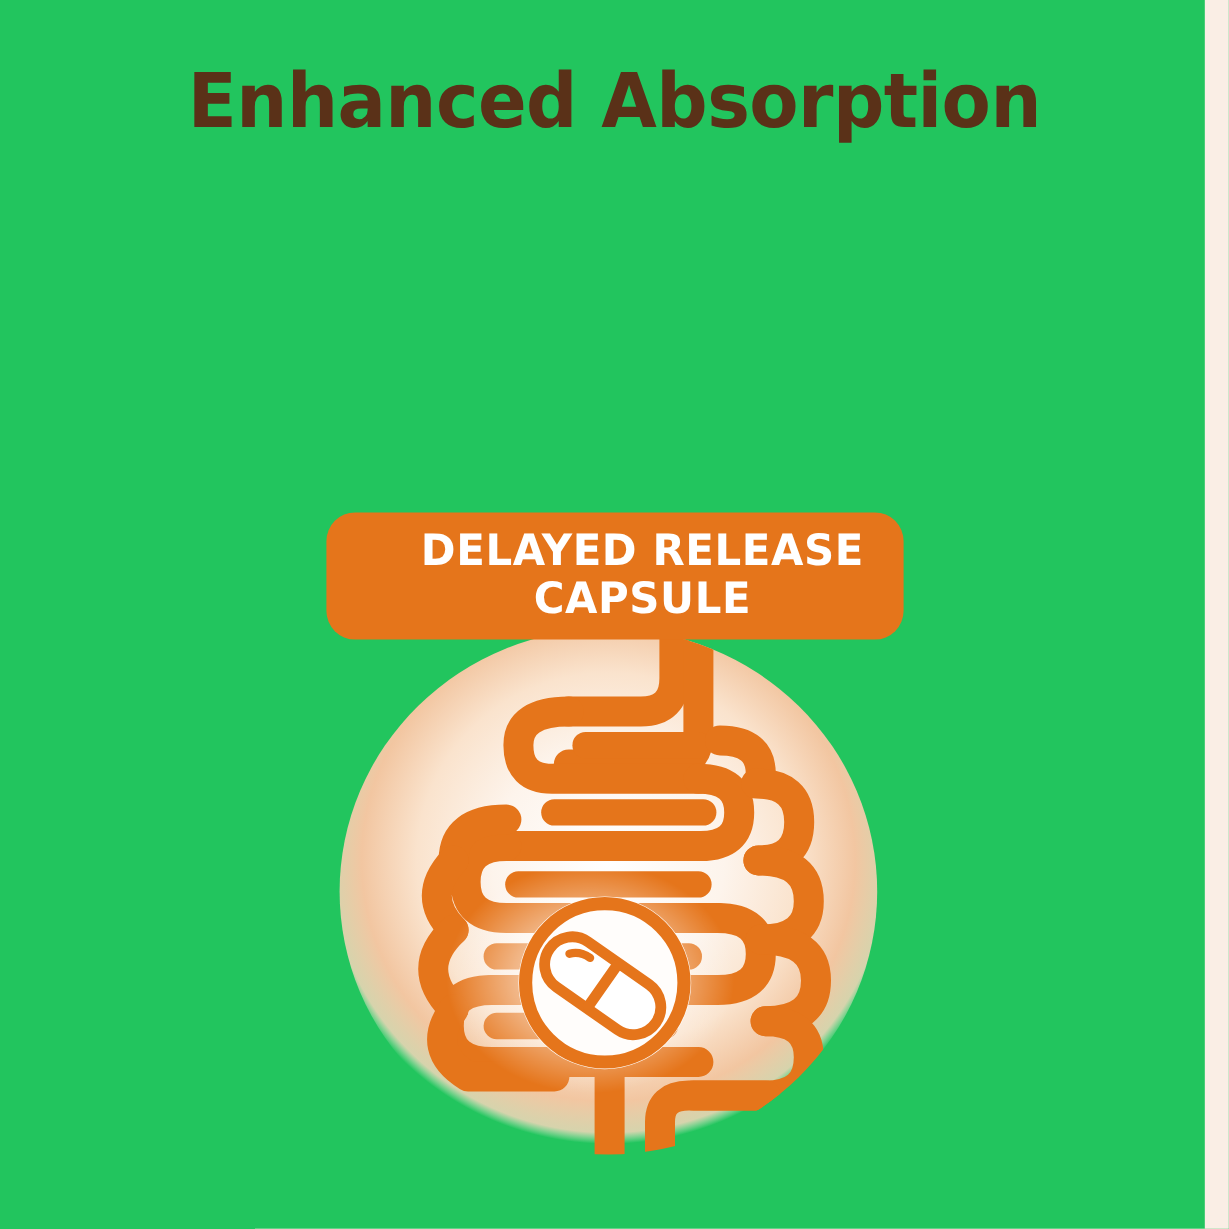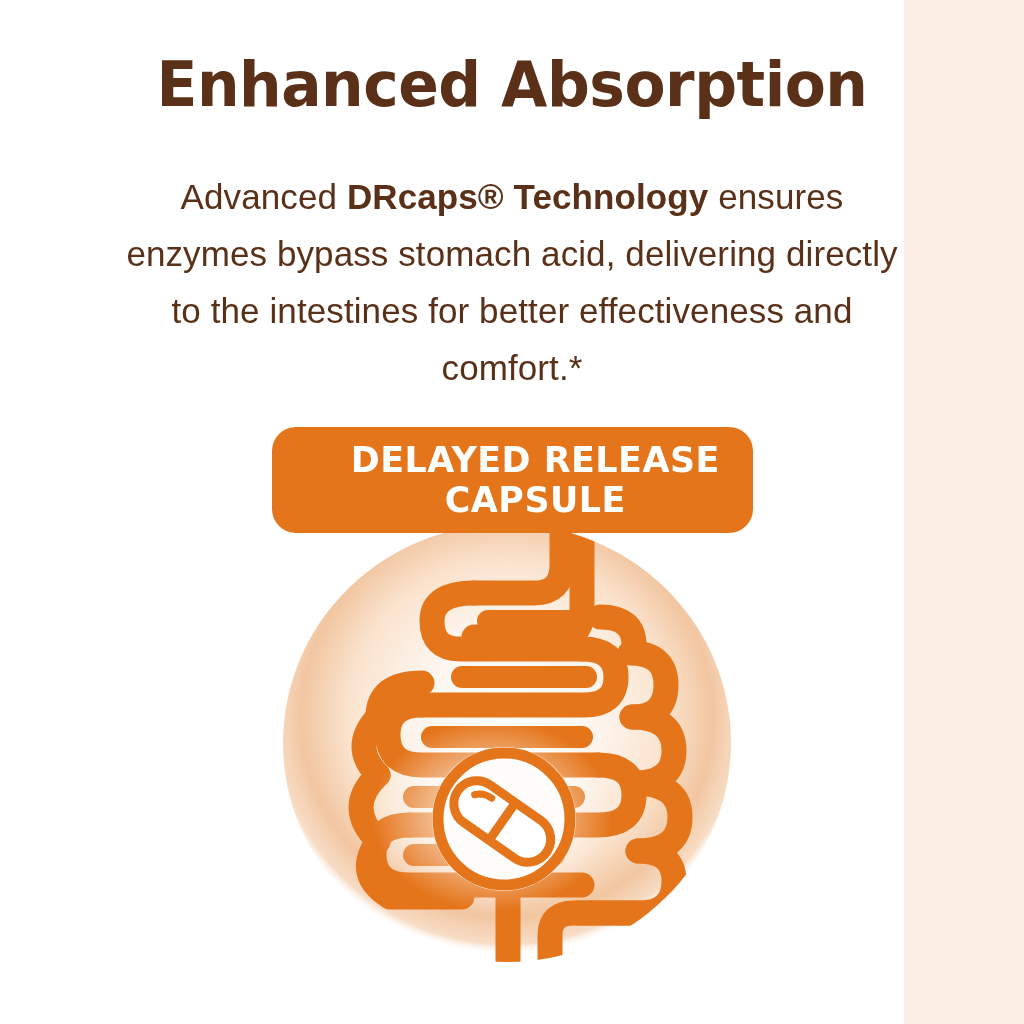--- a/index.html
+++ b/index.html
@@ -11,23 +11,23 @@
     width: 1024px;
     height: 1024px;
     background: #faeee5;
     font-family: "Liberation Sans", sans-serif;
     overflow: hidden;
     position: relative;
   }
 
   .canvas {
     position: relative;
-    width: 904px;
+    width: 1004px;
     height: 1024px;
-    background: #ffffff;
+    background: #22c55e;
   }
 
   
   .headline {
     position: absolute;
     top: 52px;
     left: 0;
     width: 1024px;
     text-align: center;
     color: #5a3118;
@@ -101,23 +101,20 @@
     height: 440px;
   }
 </style>
 </head>
 <body>
 
 <div class="canvas">
 
   <div class="headline">Enhanced Absorption</div>
 
-  <div class="body-copy">
-    <span>Advanced </span><b>DRcaps® Technology</b><span> ensures enzymes bypass stomach acid, delivering directly to the intestines for better effectiveness and comfort.*</span>
-  </div>
 
   <div class="badge">
     <div class="badge-text">
       <span>DELAYED RELEASE</span><br>
       <span>CAPSULE</span>
     </div>
   </div>
 
   <div class="illustration">
     <svg viewBox="0 0 450 440" xmlns="http://www.w3.org/2000/svg">

